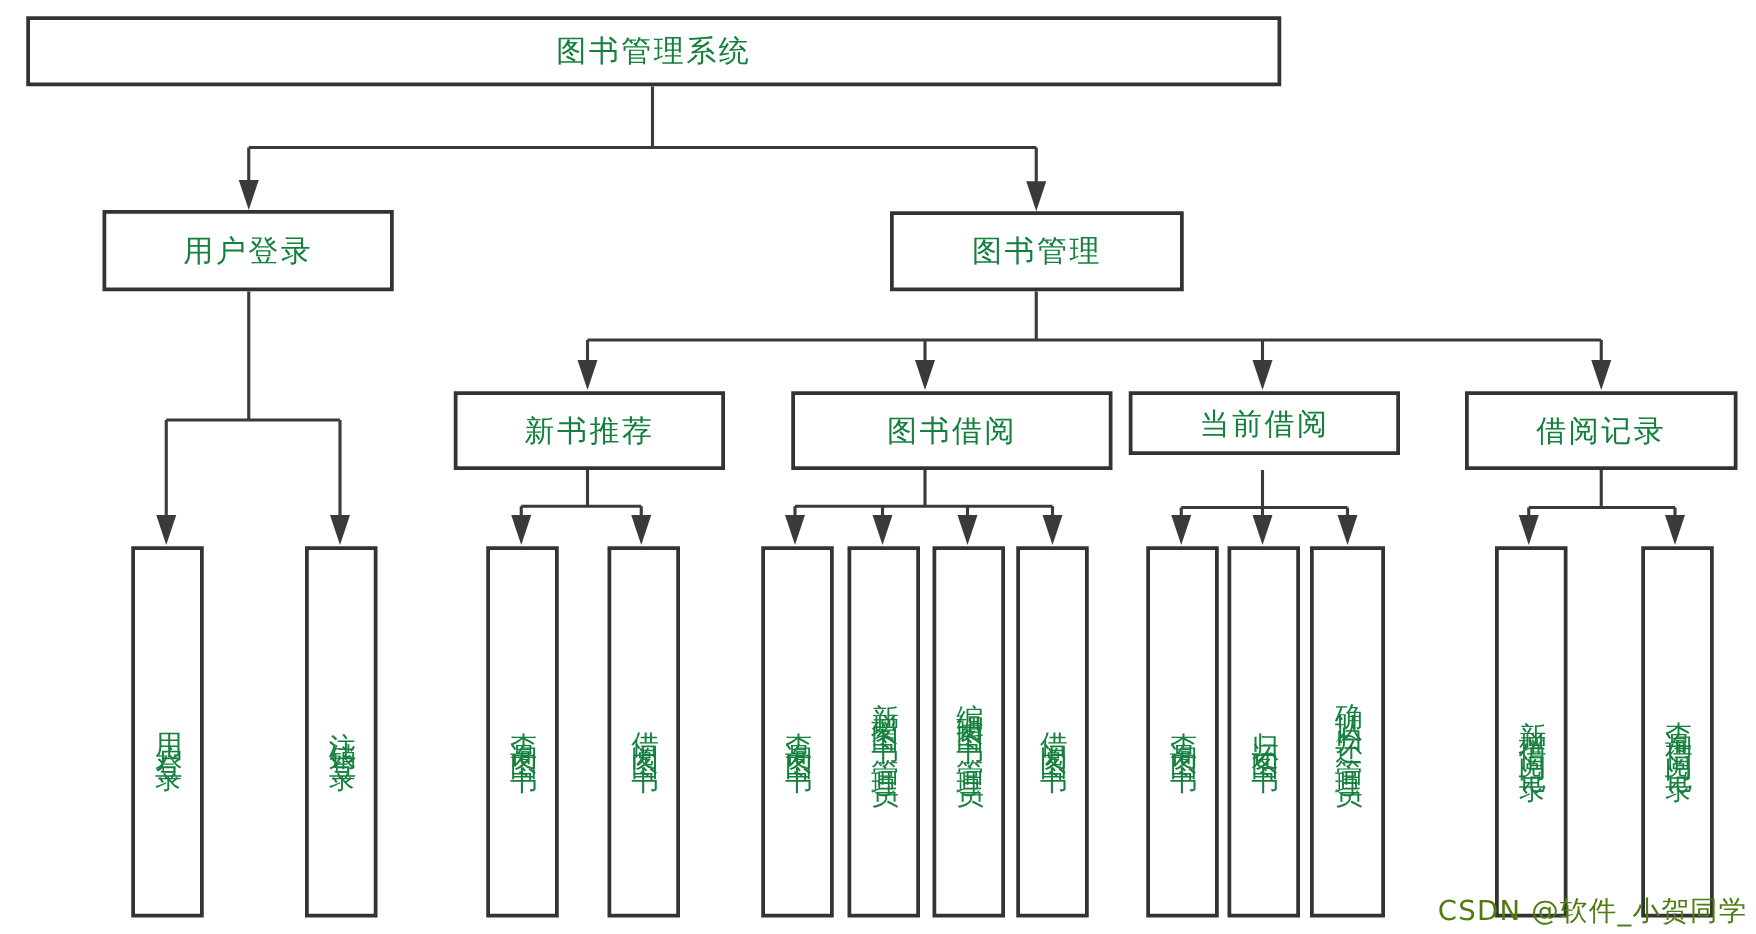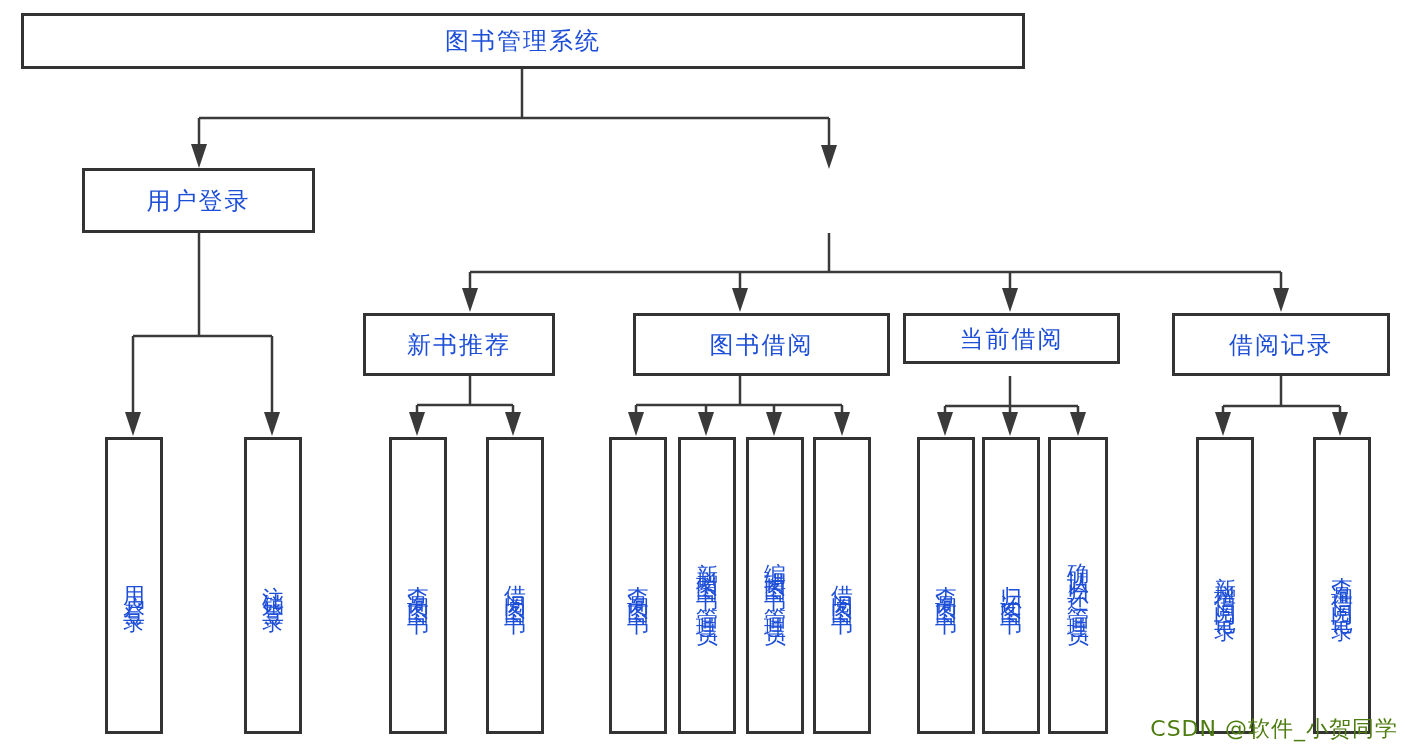--- a/index.html
+++ b/index.html
@@ -24,21 +24,21 @@
     height: 747px;
   }
   .node {
     position: absolute;
     box-sizing: border-box;
     background: #ffffff;
     border: 3px solid #333333;
     display: flex;
     align-items: center;
     justify-content: center;
-    color: #1d4ed8;
+    color: #15803d;
   }
   .node.h span {
     font-size: 24px;
     letter-spacing: 2px;
     white-space: nowrap;
   }
   .node.leaf {
     top: 437px;
     width: 58px;
     height: 297px;
@@ -48,21 +48,21 @@
     text-orientation: mixed;
     font-size: 22px;
     letter-spacing: 9px;
     line-height: 1;
     white-space: nowrap;
   }
   
   #n-root  { left: 21px;  top: 13px;  width: 1004px; height: 56px; }
   #n-l1-0  { left: 82px;  top: 168px; width: 233px;  height: 65px; }
   #n-l1-1  { left: 712px; top: 169px; width: 235px;  height: 64px; }
-  #n-l2-0  { left: 363px; top: 313px; width: 192px;  height: 63px; }
+  #n-l2-0  { left: 363px; top: 313px; width: 217px;  height: 63px; }
   #n-l2-1  { left: 633px; top: 313px; width: 257px;  height: 63px; }
   #n-l2-2  { left: 903px; top: 313px; width: 217px;  height: 51px; }
   #n-l2-3  { left: 1172px;top: 313px; width: 218px;  height: 63px; }
   
   #n-ul-0 { left: 105px; }
   #n-ul-1 { left: 244px; }
   #n-nb-0 { left: 389px; }
   #n-nb-1 { left: 486px; }
   #n-bb-0 { left: 609px; }
   #n-bb-1 { left: 678px; }
@@ -162,20 +162,23 @@
     </g>
   </svg>
 
   <div class="node h" id="n-root">
     <span>图书管理系统</span>
   </div>
 
   <div class="node h" id="n-l1-0">
     <span>用户登录</span>
   </div>
+  <div class="node h" id="n-l1-1">
+    <span>图书管理</span>
+  </div>
 
   <div class="node h" id="n-l2-0">
     <span>新书推荐</span>
   </div>
   <div class="node h" id="n-l2-1">
     <span>图书借阅</span>
   </div>
   <div class="node h" id="n-l2-2">
     <span>当前借阅</span>
   </div>

